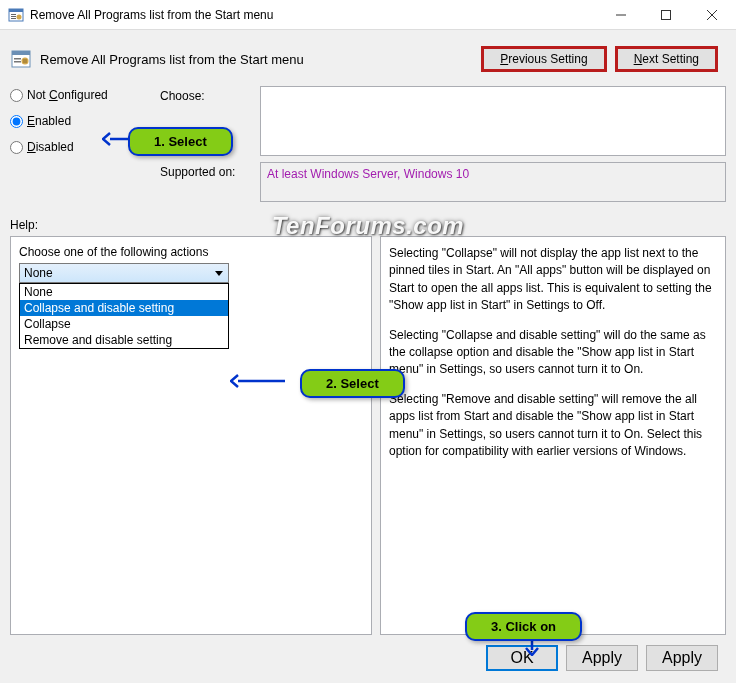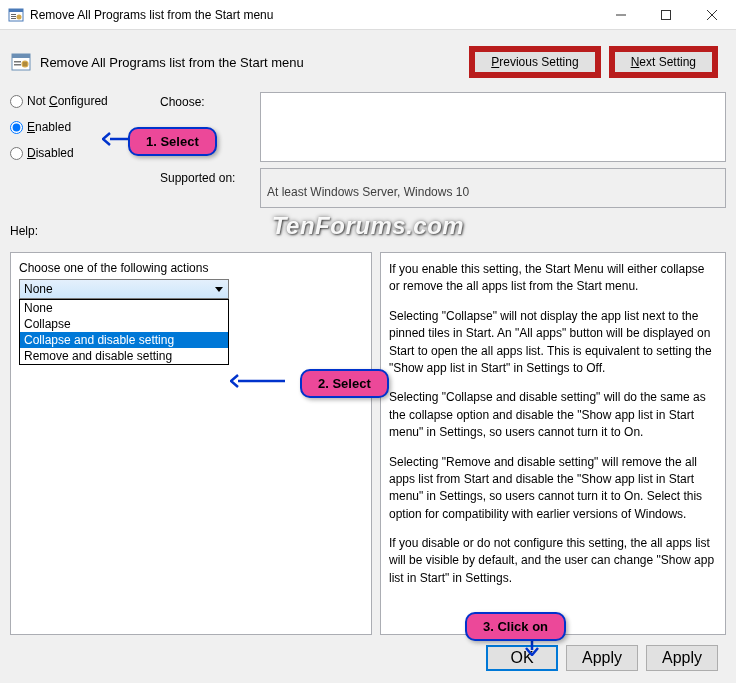--- a/index.html
+++ b/index.html
@@ -11,54 +11,54 @@
     .titlebar-btns { display: flex; height: 100%; }
     .titlebar-btn { width: 45px; display: flex; align-items: center; justify-content: center; color: #333; }
     .titlebar-btn.close { width: 48px; }
     
     .content { padding: 8px 10px; background: #f0f0f0; height: calc(100% - 30px); display: flex; flex-direction: column; }
     
     .header-row { display: flex; align-items: center; gap: 8px; padding: 8px 0 14px 0; }
     .policy-icon { width: 22px; height: 22px; }
     .policy-title { flex: 1; font-size: 13px; }
     .nav-btns { display: flex; gap: 8px; margin-right: 8px; }
-    .nav-btn { padding: 3px 16px; background: #e1e1e1; border: 6px solid #b91c1c; font-size: 12px; font-family: inherit; }
+    .nav-btn { padding: 3px 16px; background: #e1e1e1; border: 3px solid #b91c1c; font-size: 12px; font-family: inherit; }
     
     .config-grid { display: grid; grid-template-columns: 140px 90px 1fr; gap: 6px 10px; align-items: start; margin-bottom: 8px; }
     .radio-col { display: flex; flex-direction: column; gap: 12px; padding-top: 2px; justify-content: center; }
     .radio-item { display: flex; align-items: center; gap: 4px; }
     .radio-item input { width: 13px; height: 13px; }
     .radio-item label { font-size: 12px; }
     .label-col { font-size: 12px; padding-top: 3px; }
     .comment-box { width: 100%; height: 70px; border: 1px solid #abadb3; background: #fff; resize: none; font-family: inherit; font-size: 12px; padding: 2px 4px; }
-    .supported-box { width: 100%; height: 40px; border: 1px solid #abadb3; background: #f0f0f0; font-size: 12px; padding: 16px 6px; color: #404040; }
+    .supported-box { width: 100%; height: 40px; border: 1px solid #abadb3; background: #f0f0f0; font-size: 12px; padding: 4px 6px; color: #a21caf; }
     
     .mid-labels { display: flex; margin: 8px 0 4px 0; }
     .mid-label-left { width: 370px; }
     .mid-label-right { flex: 1; }
     
-    .panels { display: flex; gap: 8px; flex: 1; min-height: 0; margin-top: 10px; }
+    .panels { display: flex; gap: 8px; flex: 1; min-height: 0; }
     .panel { border: 1px solid #abadb3; background: #fff; padding: 8px; }
     .options-panel { width: 362px; position: relative; }
     .help-panel { flex: 1; overflow-y: auto; }
     .help-panel p { margin-bottom: 12px; line-height: 1.45; }
     
     .option-label { margin-bottom: 4px; }
     .dropdown-wrap { position: relative; width: 210px; border-radius: 10px; }
     .dropdown-closed { border: 1px solid #7a7a7a; background: linear-gradient(#e4f0fc, #cde6fb); height: 20px; display: flex; align-items: center; padding: 0 18px 0 4px; font-size: 12px; position: relative; }
     .dropdown-closed::after { content: ''; position: absolute; right: 5px; top: 7px; width: 0; height: 0; border-left: 4px solid transparent; border-right: 4px solid transparent; border-top: 5px solid #000; }
     .dropdown-list { position: absolute; top: 20px; left: 0; width: 210px; border: 1px solid #000; background: #fff; z-index: 10; }
     .dropdown-item { padding: 1px 4px; font-size: 12px; }
     .dropdown-item.selected { background: #0078d7; color: #fff; }
     
     .footer { display: flex; justify-content: flex-end; gap: 8px; padding: 10px 8px 4px 0; }
     .footer-btn { padding: 3px 0; width: 72px; background: #e1e1e1; border: 1px solid #adadad; font-size: 16px; font-family: inherit; }
     .footer-btn.primary { border: 2px solid #0078d7; padding: 2px 0; }
     
-    .callout { position: absolute; background: #ec4899; border: 2px solid #0033cc; border-radius: 10px; padding: 5px 16px; font-weight: bold; font-size: 13px; z-index: 100; box-shadow: 2px 2px 4px rgba(0,0,0,0.3); white-space: nowrap; }
+    .callout { position: absolute; background: #84cc16; border: 2px solid #0033cc; border-radius: 10px; padding: 5px 24px; font-weight: bold; font-size: 13px; z-index: 100; box-shadow: 2px 2px 4px rgba(0,0,0,0.3); white-space: nowrap; }
     .callout-arrow { position: absolute; z-index: 99; }
     
     .watermark { position: absolute; top: 212px; left: 50%; transform: translateX(-50%); font-size: 24px; font-weight: bold; color: rgba(255,255,255,0.95); text-shadow: 0 0 4px rgba(0,0,0,0.5), 1px 1px 2px rgba(0,0,0,0.6); z-index: 50; font-style: italic; letter-spacing: 0.5px; pointer-events: none; }
     
     u { text-decoration: underline; }
   </style>
 </head>
 <body>
 
 <div class="titlebar">
@@ -135,32 +135,30 @@
     <div class="mid-label-right">Help:</div>
   </div>
 
   <div class="panels">
     <div class="panel options-panel">
       <div class="option-label">Choose one of the following actions</div>
       <div class="dropdown-wrap">
         <div class="dropdown-closed">None</div>
         <div class="dropdown-list">
           <div class="dropdown-item">None</div>
+          <div class="dropdown-item selected">Collapse and disable setting</div>
           <div class="dropdown-item">Collapse</div>
-          <div class="dropdown-item selected">Collapse and disable setting</div>
           <div class="dropdown-item">Remove and disable setting</div>
         </div>
       </div>
     </div>
     <div class="panel help-panel">
-      <p>If you enable this setting, the Start Menu will either collapse or remove the all apps list from the Start menu.</p>
       <p>Selecting "Collapse" will not display the app list next to the pinned tiles in Start. An "All apps" button will be displayed on Start to open the all apps list. This is equivalent to setting the "Show app list in Start" in Settings to Off.</p>
       <p>Selecting "Collapse and disable setting" will do the same as the collapse option and disable the "Show app list in Start menu" in Settings, so users cannot turn it to On.</p>
       <p>Selecting "Remove and disable setting" will remove the all apps list from Start and disable the "Show app list in Start menu" in Settings, so users cannot turn it to On. Select this option for compatibility with earlier versions of Windows.</p>
-      <p>If you disable or do not configure this setting, the all apps list will be visible by default, and the user can change "Show app list in Start" in Settings.</p>
     </div>
   </div>
 
   <div class="footer">
     <button class="footer-btn primary">OK</button>
     <button class="footer-btn">Apply</button>
     <button class="footer-btn">Apply</button>
   </div>
 </div>
 

